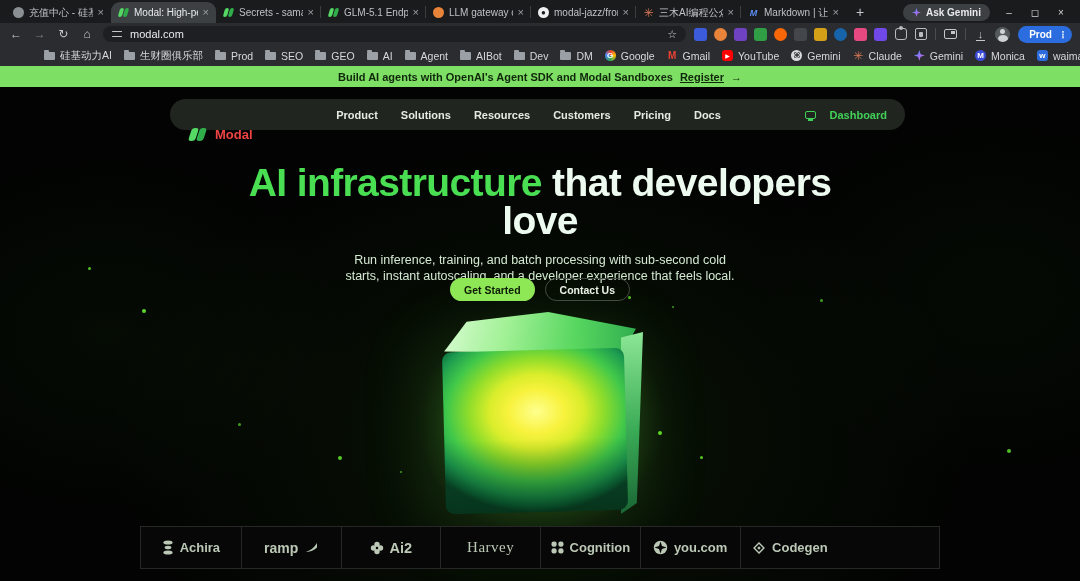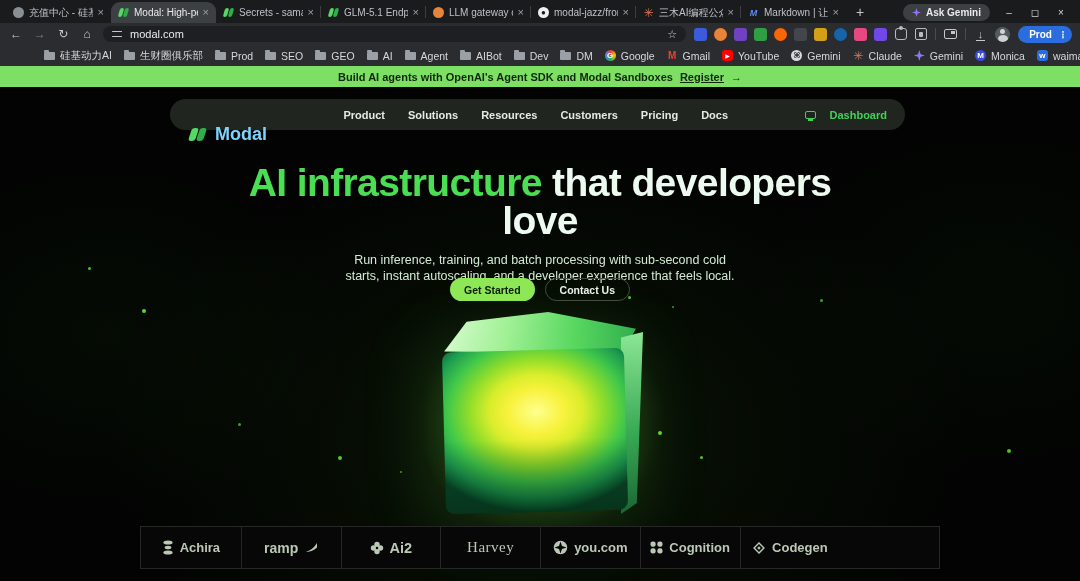--- a/index.html
+++ b/index.html
@@ -89,21 +89,21 @@
           radial-gradient(620px 420px at 50% 72%, rgba(70,170,35,.10), transparent 70%),
           radial-gradient(320px 240px at 10% 52%, rgba(45,130,28,.07), transparent 75%),
           radial-gradient(320px 240px at 92% 45%, rgba(45,130,28,.06), transparent 75%),
           #020302;}
   .banner{height:21px;background:#7ddf63;display:flex;align-items:center;justify-content:center;gap:7px;
         color:#10270c;font-size:11px;font-weight:600;}
   .banner a{color:#10270c;font-weight:700;text-decoration:underline;}
 
   .navpill{position:absolute;top:33px;left:170px;width:735px;height:31px;background:#20251f;
         border-radius:17px;display:flex;align-items:center;padding:0 18px;}
-  .brand{display:flex;align-items:center;gap:7px;color:#7dd3fc;font-weight:700;font-size:18px;margin-top:40px;}
+  .brand{display:flex;align-items:center;gap:7px;color:#ef4444;font-weight:700;font-size:13px;margin-top:40px;}
   .mlogo{position:relative;width:20px;height:15px;}
   .mlogo::before,.mlogo::after{content:'';position:absolute;top:1px;width:7px;height:13px;border-radius:3px;transform:skewX(-18deg);}
   .mlogo::before{left:2px;background:#55d964;}
   .mlogo::after{left:10px;background:#2fae4b;}
   .navlinks{display:flex;gap:23px;margin:0 auto;font-size:11px;font-weight:600;color:#e4ece2;}
   .navlinks span{cursor:pointer;}
   .dash{display:flex;align-items:center;gap:14px;color:#41d158;font-size:11px;font-weight:600;}
   .monitor{width:11px;height:8px;border:1.3px solid #41d158;border-radius:2px;position:relative;}
   .monitor::after{content:'';position:absolute;left:2px;right:2px;bottom:-3px;height:1.3px;background:#41d158;}
 
@@ -395,38 +395,38 @@
             <circle cx="8" cy="12" r="3.1"></circle>
           </g>
           <circle cx="8" cy="8" r="1.4" fill="#060706"></circle>
         </svg>
       <span style="font-size:14.5px;">Ai2</span>
     </div>
     <div class="logocell">
       <span class="lc-serif">Harvey</span>
     </div>
     <div class="logocell">
-      <svg width="15" height="15" viewBox="0 0 16 16">
-          <circle cx="8" cy="8" r="7.2" fill="#bcc8b6"></circle>
-          <path d="M8 1.5 L9.6 6.4 L14.5 8 L9.6 9.6 L8 14.5 L6.4 9.6 L1.5 8 L6.4 6.4 Z" fill="#060706"></path>
-        </svg>
-      <span class="lc-med" style="font-weight:600;">you.com</span>
-    </div>
-    <div class="logocell">
       <svg width="13" height="13" viewBox="0 0 14 14">
           <g fill="#bcc8b6">
             <rect x="0.5" y="0.5" width="5.6" height="5.6" rx="2.4"></rect>
             <rect x="7.9" y="0.5" width="5.6" height="5.6" rx="2.4"></rect>
             <rect x="0.5" y="7.9" width="5.6" height="5.6" rx="2.4"></rect>
             <rect x="7.9" y="7.9" width="5.6" height="5.6" rx="2.4"></rect>
           </g>
         </svg>
       <span class="lc-med">Cognition</span>
     </div>
     <div class="logocell">
+      <svg width="15" height="15" viewBox="0 0 16 16">
+          <circle cx="8" cy="8" r="7.2" fill="#bcc8b6"></circle>
+          <path d="M8 1.5 L9.6 6.4 L14.5 8 L9.6 9.6 L8 14.5 L6.4 9.6 L1.5 8 L6.4 6.4 Z" fill="#060706"></path>
+        </svg>
+      <span class="lc-med" style="font-weight:600;">you.com</span>
+    </div>
+    <div class="logocell">
       <svg width="14" height="14" viewBox="0 0 16 16">
           <rect x="4" y="4" width="8" height="8" fill="none" stroke="#bcc8b6" stroke-width="1.6" transform="rotate(45 8 8)"></rect>
           <rect x="6.6" y="6.6" width="2.8" height="2.8" fill="#bcc8b6" transform="rotate(45 8 8)"></rect>
         </svg>
       <span class="lc-med">Codegen</span>
     </div>
   </div>
 </div>
 
 </body></html>

